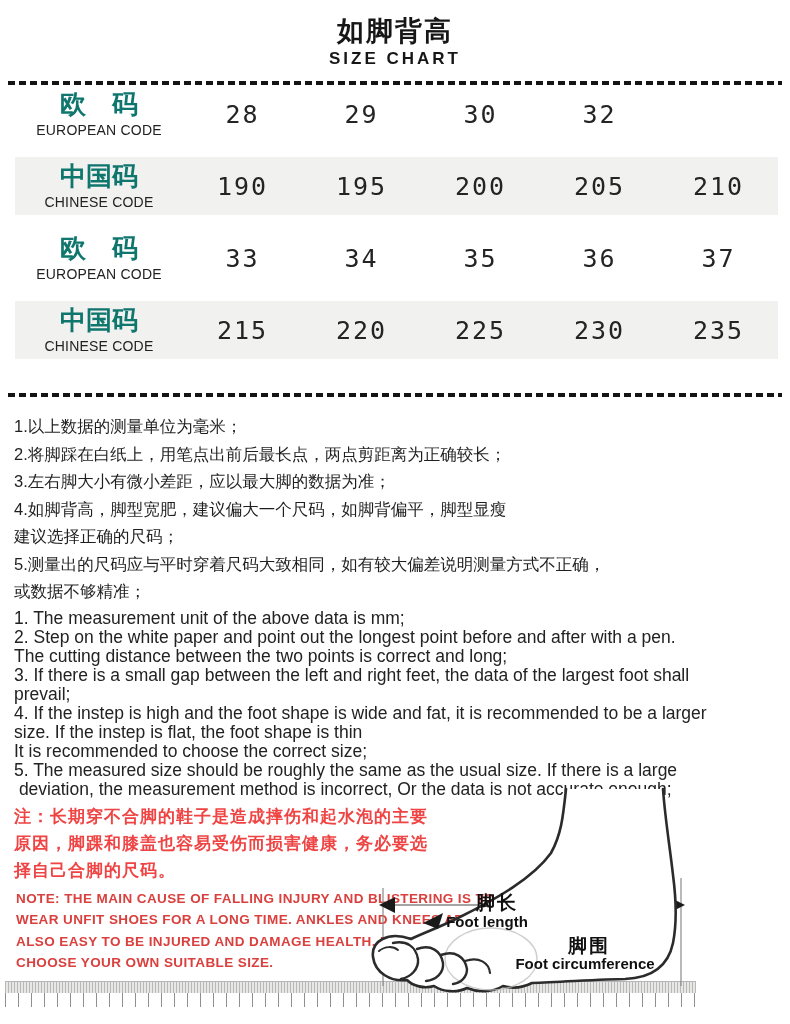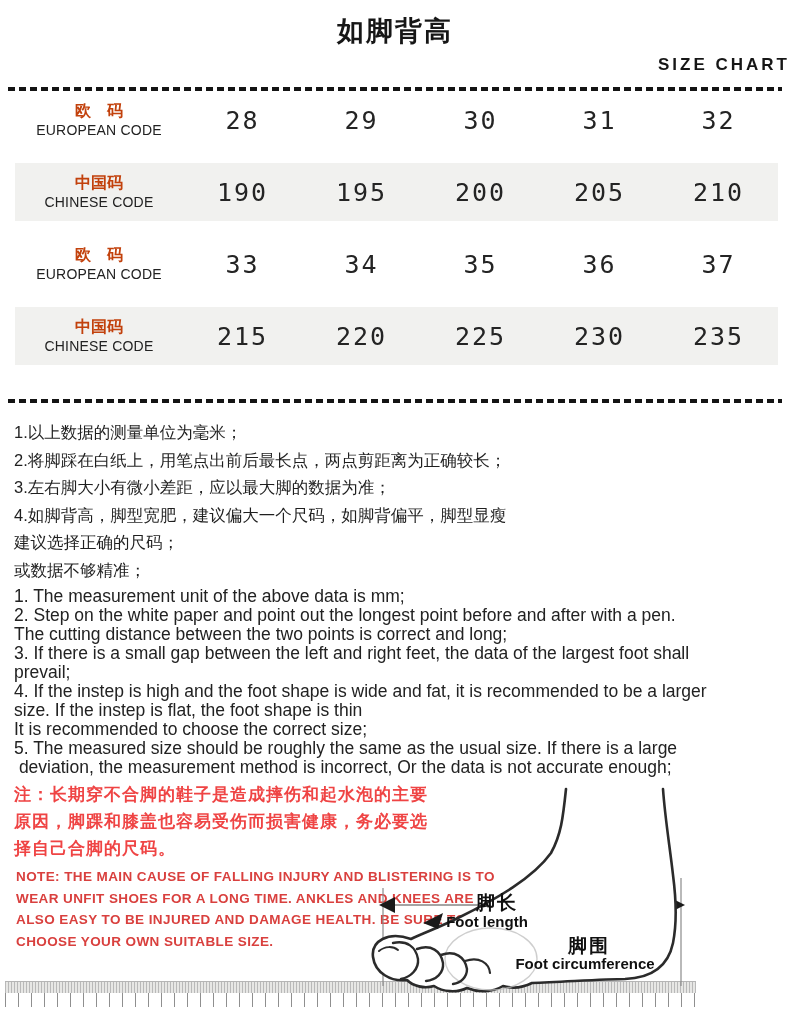--- a/index.html
+++ b/index.html
@@ -8,38 +8,38 @@
     position:relative;
     width:790px;height:1024px;
     background:#ffffff;
     overflow:hidden;
     font-family:"Liberation Sans",sans-serif;
     color:#1c1c1c;
   }
   
   .hdr{padding-top:13px;text-align:center;}
   .title-zh{font-size:27px;font-weight:700;letter-spacing:2px;color:#161616;}
-  .title-en{margin-top:6px;font-size:17px;font-weight:700;letter-spacing:3px;color:#161616;text-align:right;}
+  .title-en{font-size:17px;font-weight:700;letter-spacing:3px;color:#161616;}
   .dash{
     height:4px;margin:0 8px;
     background:repeating-linear-gradient(90deg,#141414 0 7px,transparent 7px 11px);
   }
   .dash.top{margin-top:12px;}
   .dash.mid{margin-top:20px;}
   
   .size-table{margin:0 12px 0 15px;}
   .srow{
     display:grid;
     grid-template-columns:168px 1fr 1fr 1fr 1fr 1fr;
     align-items:center;
     height:58px;
   }
   .srow.shaded{background:#f1f1ef;}
   .srow .lbl{text-align:center;line-height:1.1;}
-  .lbl .zh{font-size:16px;font-weight:700;color:#c2410c;}
+  .lbl .zh{font-size:26px;font-weight:700;color:#0f766e;}
   .lbl .en{margin-top:4px;font-size:14px;color:#222;letter-spacing:.2px;}
   .srow .val{
     text-align:center;
     font-family:"DejaVu Sans Mono",monospace;
     font-size:25px;color:#242424;letter-spacing:2px;
   }
   .row-gap{height:14px;}
   
   .notes-zh{margin:16px 14px 0 14px;font-size:16.5px;color:#1f1f1f;}
   .notes-zh .line{line-height:27.5px;white-space:pre-wrap;}
@@ -81,21 +81,20 @@
   <div class="size-table">
 
       <div class="srow">
         <div class="lbl">
           <div class="zh">欧　码</div>
           <div class="en">EUROPEAN CODE</div>
         </div>
         <div class="val">28</div>
         <div class="val">29</div>
         <div class="val">30</div>
-        <div class="val">31</div>
         <div class="val">32</div>
       </div>
       <div class="row-gap"></div>
 
       <div class="srow shaded">
         <div class="lbl">
           <div class="zh">中国码</div>
           <div class="en">CHINESE CODE</div>
         </div>
         <div class="val">190</div>
@@ -135,20 +134,21 @@
 
   <div class="dash mid"></div>
 
   <div class="notes-zh">
 
   <div class="line">1.以上数据的测量单位为毫米；</div>
       <div class="line">2.将脚踩在白纸上，用笔点出前后最长点，两点剪距离为正确较长；</div>
       <div class="line">3.左右脚大小有微小差距，应以最大脚的数据为准；</div>
       <div class="line">4.如脚背高，脚型宽肥，建议偏大一个尺码，如脚背偏平，脚型显瘦</div>
       <div class="line">建议选择正确的尺码；</div>
+      <div class="line">5.测量出的尺码应与平时穿着尺码大致相同，如有较大偏差说明测量方式不正确，</div>
       <div class="line">或数据不够精准；</div>
     </div>
 
   <div class="notes-en">
 
   <div class="line">1. The measurement unit of the above data is mm;</div>
       <div class="line">2. Step on the white paper and point out the longest point before and after with a pen.</div>
       <div class="line">The cutting distance between the two points is correct and long;</div>
       <div class="line">3. If there is a small gap between the left and right feet, the data of the largest foot shall</div>
       <div class="line">prevail;</div>

